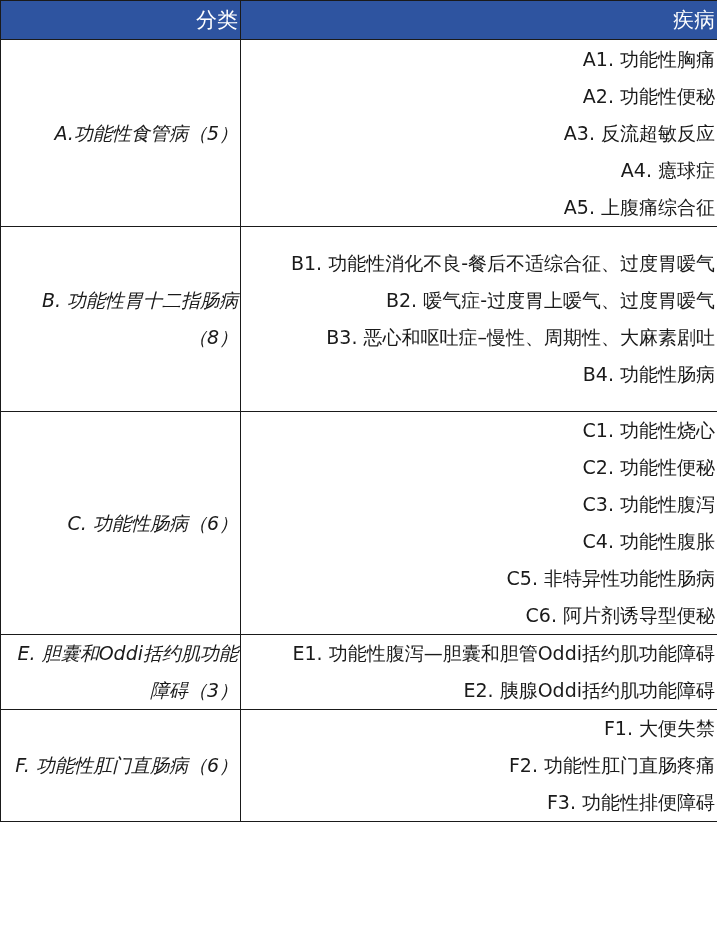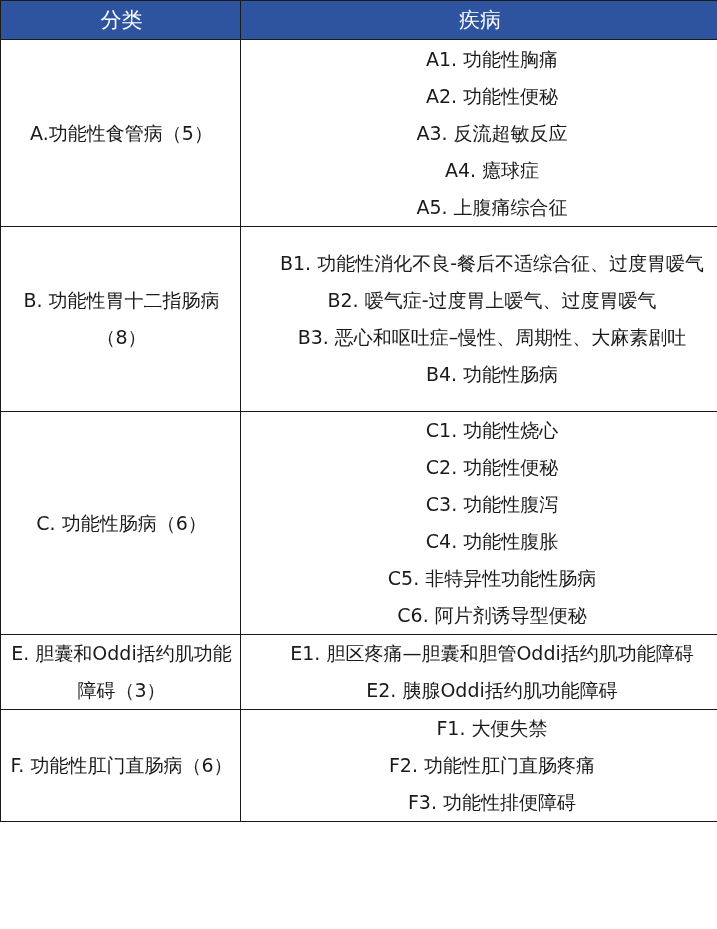--- a/index.html
+++ b/index.html
@@ -1,23 +1,23 @@
 <!DOCTYPE html>
 <html><head>
 <meta charset="utf-8">
 <style>
   html, body { margin: 0; padding: 0; background: #ffffff; }
   body { width: 717px; height: 929px; overflow: hidden; font-family: "DejaVu Sans", "Liberation Sans", sans-serif; }
   table { border-collapse: collapse; width: 717px; table-layout: fixed; }
   col.c1 { width: 240px; }
   col.c2 { width: 477px; }
-  th, td { border: 1.5px solid #1a1a1a; padding: 0 2px 0 4px; vertical-align: middle; color: #1a1a1a; font-size: 19px; font-weight: normal; text-align: center; }
+  th, td { border: 1.5px solid #1a1a1a; padding: 0 2px 0 4px; vertical-align: middle; color: #1a1a1a; font-size: 19px; font-weight: normal; text-align: right; }
   thead th { background: #2e54a0; color: #ffffff; height: 38px; font-size: 21px; }
   .line { line-height: 37px; margin-left: 24px; }
-  td.cat { line-height: 37px; }
+  td.cat { line-height: 37px; font-style: italic; }
 </style>
 </head>
 <body>
 
 <table>
   <colgroup>
       <col class="c1">
       <col class="c2">
     </colgroup>
   <thead>
@@ -53,21 +53,21 @@
         <div class="line">C2. 功能性便秘</div>
         <div class="line">C3. 功能性腹泻</div>
         <div class="line">C4. 功能性腹胀</div>
         <div class="line">C5. 非特异性功能性肠病</div>
         <div class="line">C6. 阿片剂诱导型便秘</div>
       </td>
     </tr>
     <tr style="height:74px">
       <td class="cat">E. 胆囊和Oddi括约肌功能障碍（3）</td>
       <td>
-        <div class="line">E1. 胆区疼痛—胆囊和胆管Oddi括约肌功能障碍</div>
+        <div class="line">E1. 功能性腹泻—胆囊和胆管Oddi括约肌功能障碍</div>
         <div class="line">E2. 胰腺Oddi括约肌功能障碍</div>
       </td>
     </tr>
     <tr style="height:111px">
       <td class="cat">F. 功能性肛门直肠病（6）</td>
       <td>
         <div class="line">F1. 大便失禁</div>
         <div class="line">F2. 功能性肛门直肠疼痛</div>
         <div class="line">F3. 功能性排便障碍</div>
       </td>

